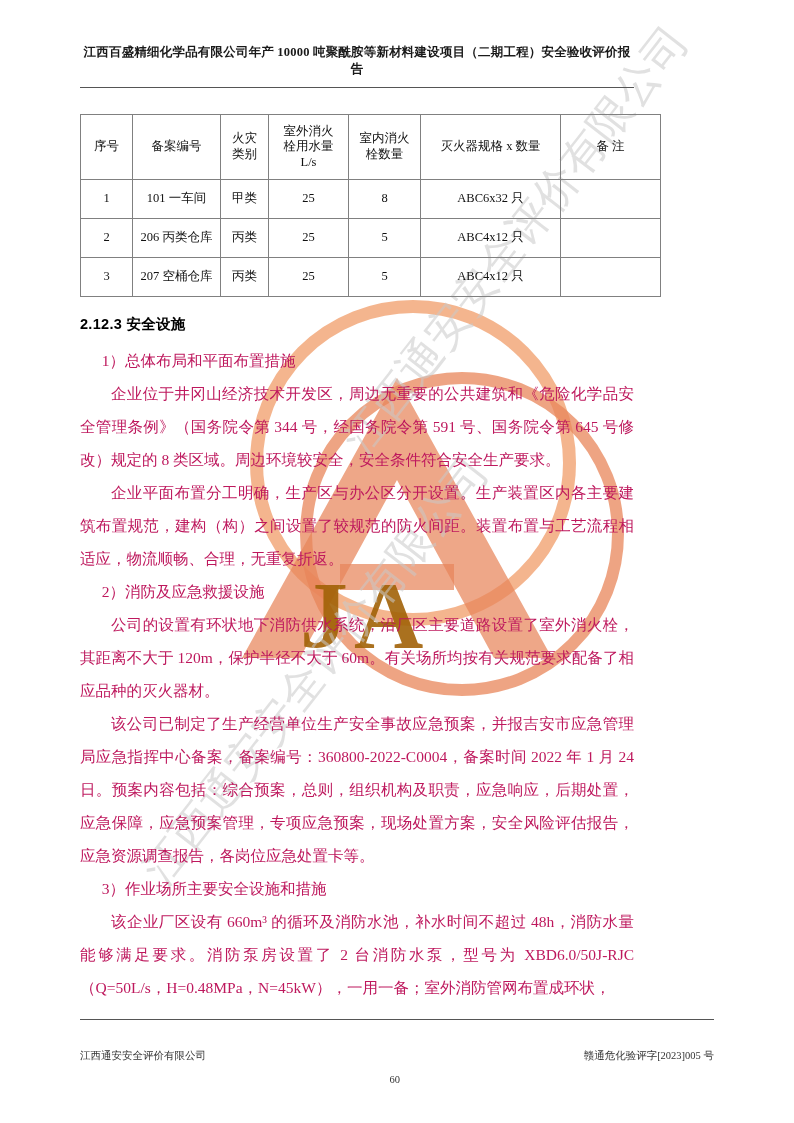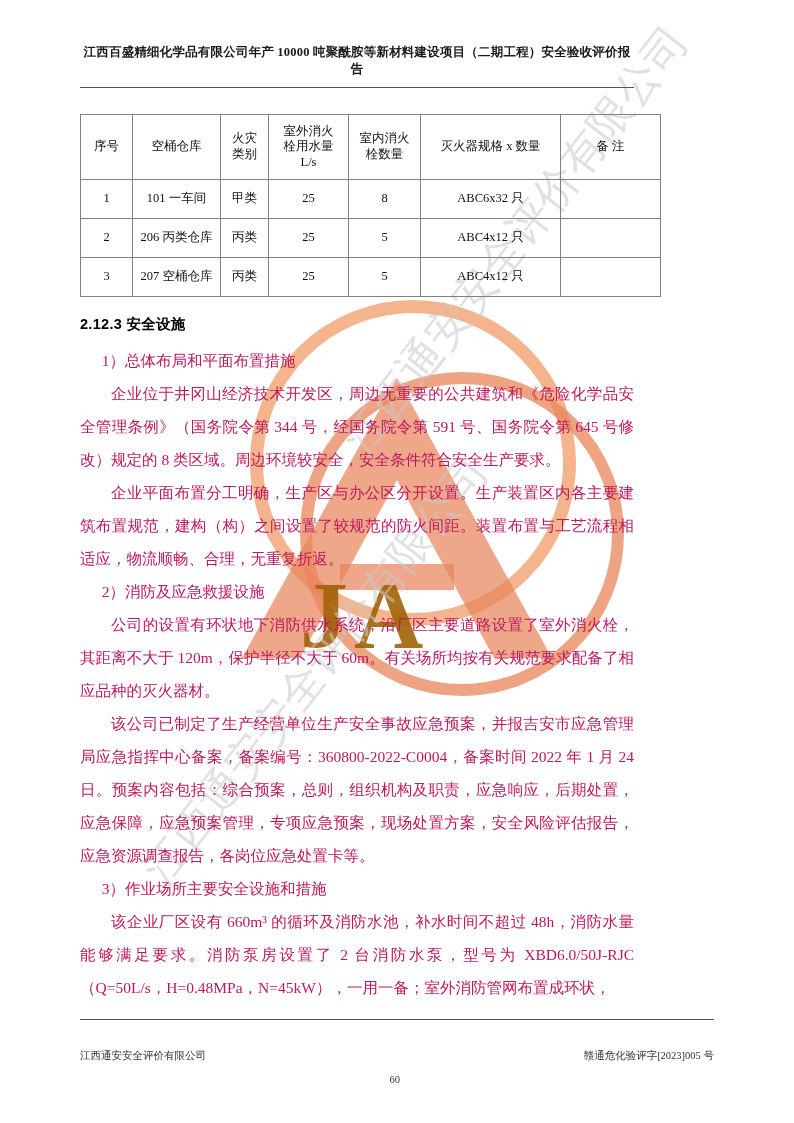--- a/index.html
+++ b/index.html
@@ -244,21 +244,21 @@
           <col class="col-2">
           <col class="col-3">
           <col class="col-4">
         <col class="col-5">
           <col class="col-6">
           <col class="col-7">
       </colgroup>
       <thead>
         <tr>
           <td>序号</td>
-          <td>空桶仓库</td>
+          <td>备案编号</td>
           <td>
             <span>火灾</span><br>
             <span>类别</span>
           </td>
           <td>
             <span>室外消火</span><br>
             <span>栓用水量</span><br>
             <span>L/s</span>
           </td>
           <td>

